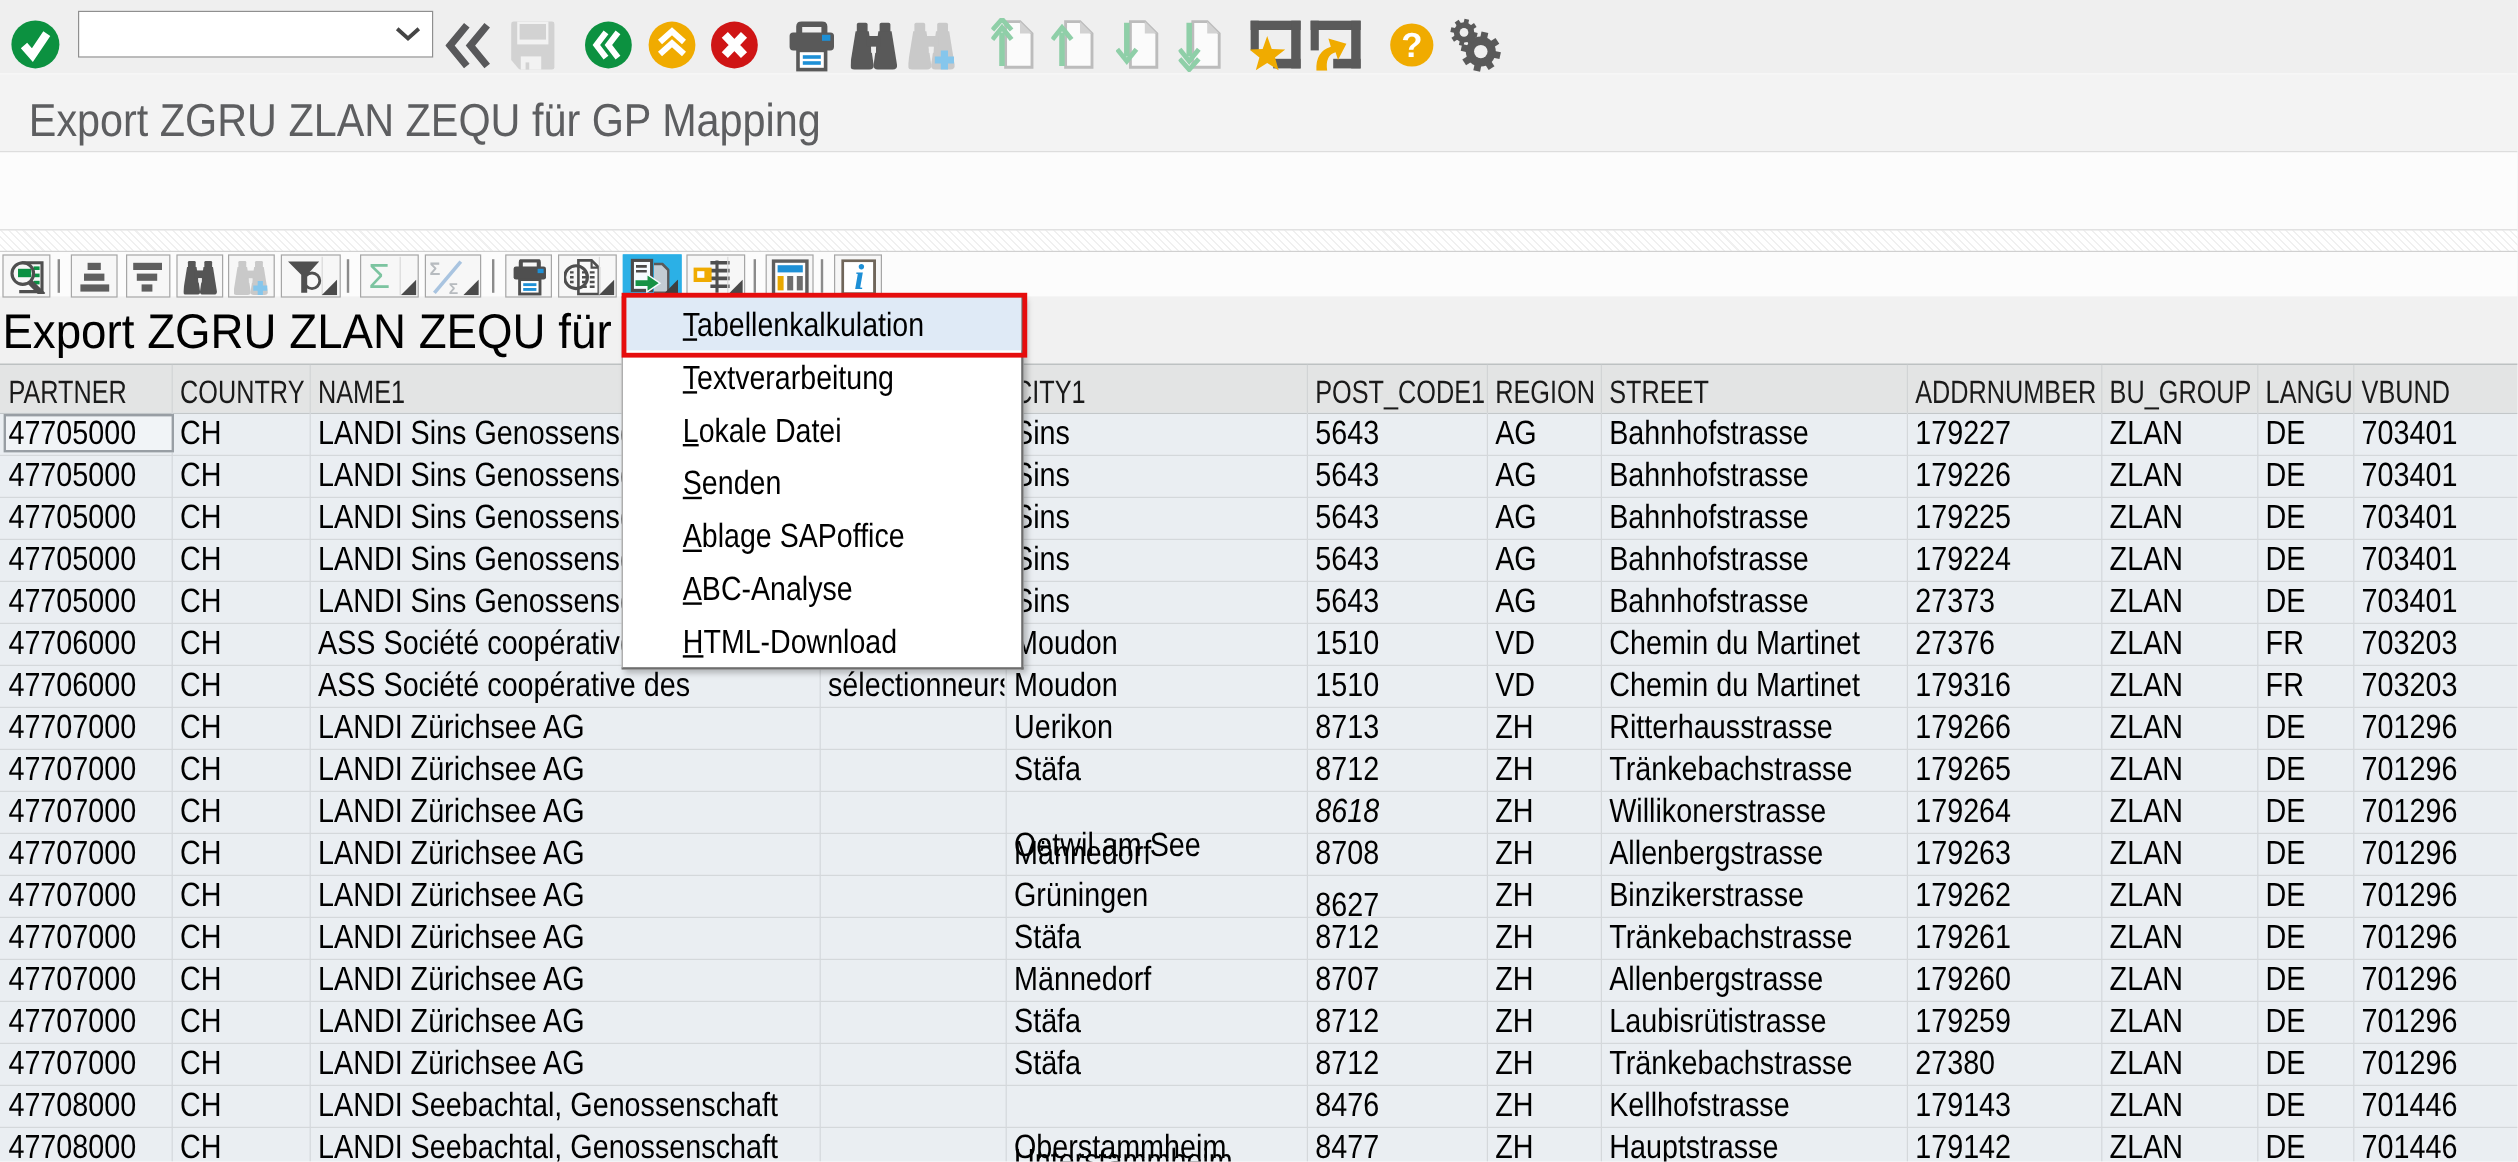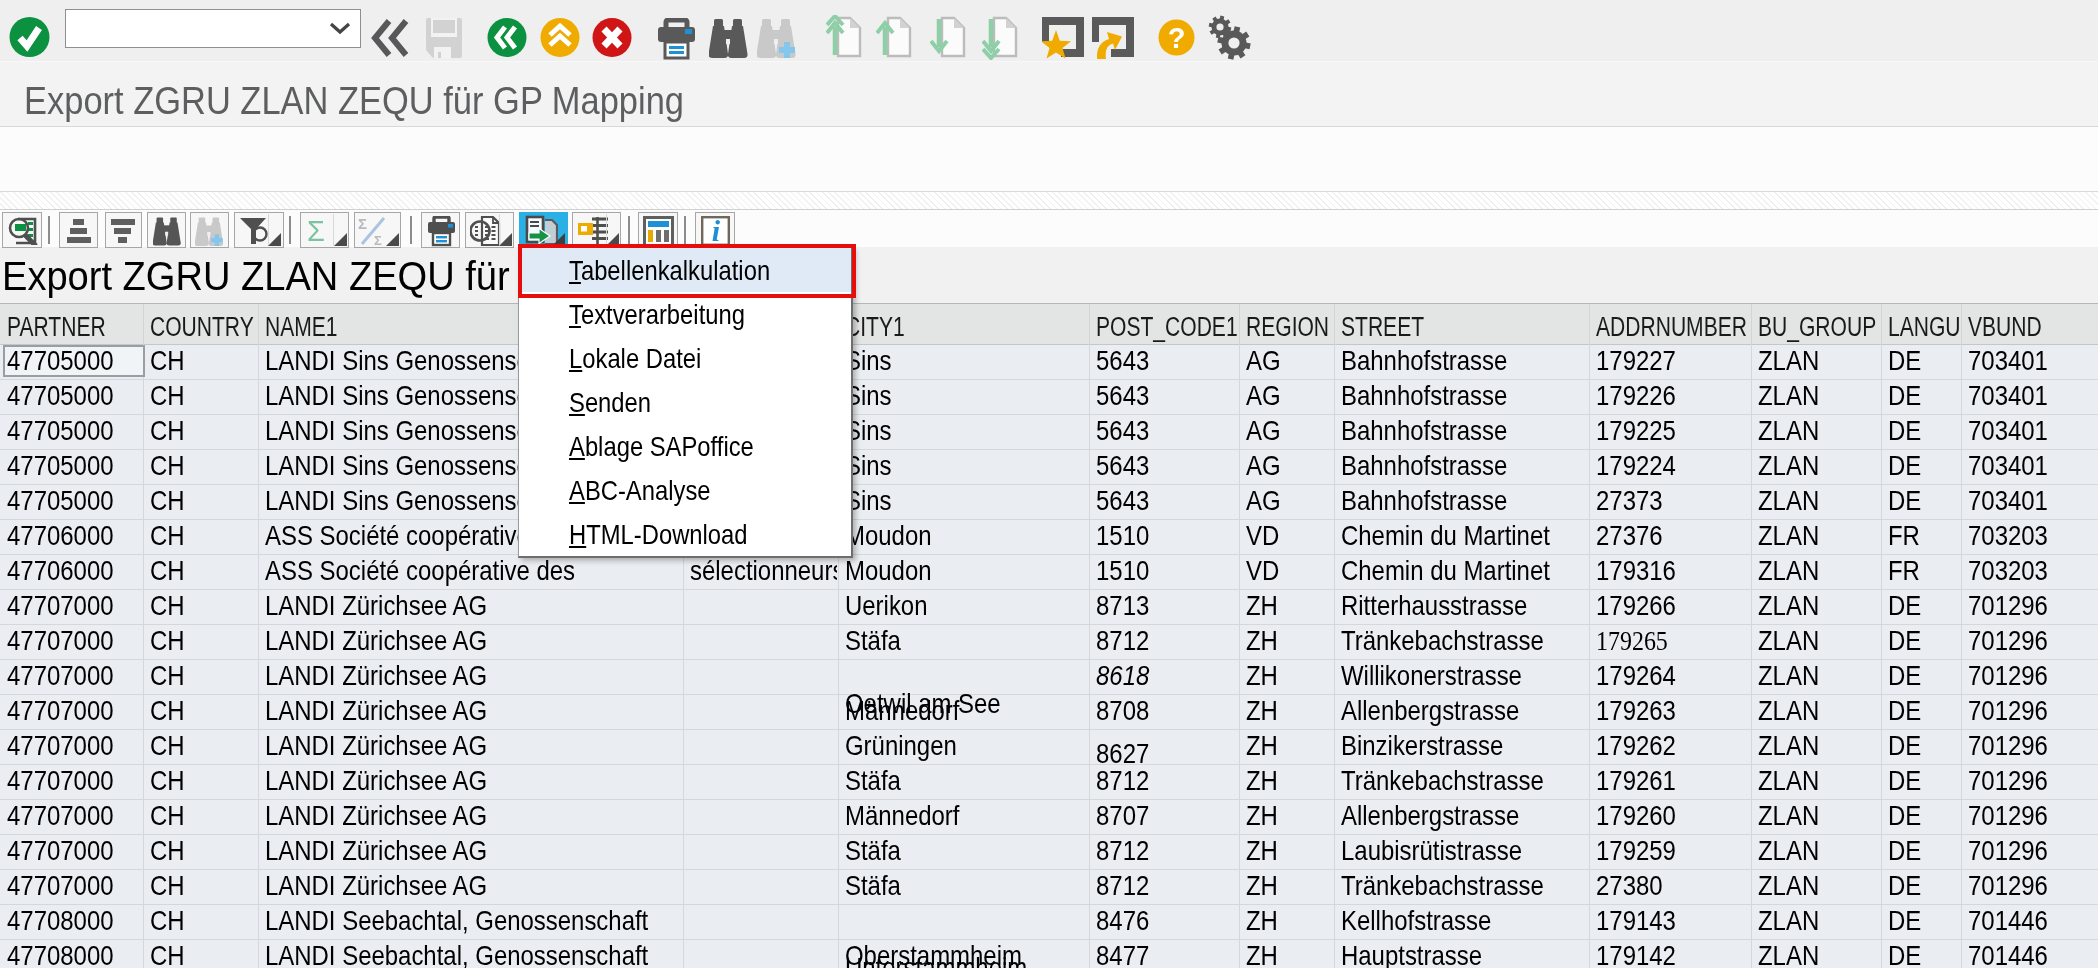--- a/index.html
+++ b/index.html
@@ -623,21 +623,21 @@
   </div>
 <div class="abs" style="left:1096px;top:625px;width:142px;height:34px;overflow:hidden;">
     <div class="cell" style="left:0;top:0;line-height:32px;">8712</div>
   </div>
 <div class="abs" style="left:1246px;top:625px;width:87px;height:34px;overflow:hidden;">
     <div class="cell" style="left:0;top:0;line-height:32px;">ZH</div>
   </div>
 <div class="abs" style="left:1341px;top:625px;width:247px;height:34px;overflow:hidden;">
     <div class="cell" style="left:0;top:0;line-height:32px;">Tränkebachstrasse</div>
   </div>
-<div class="abs" style="left:1596px;top:625px;width:154px;height:34px;overflow:hidden;font-family:Liberation Serif, serif;">
+<div class="abs" style="left:1596px;top:625px;width:154px;height:34px;overflow:hidden;">
     <div class="cell" style="left:0;top:0;line-height:32px;">179265</div>
   </div>
 <div class="abs" style="left:1758px;top:625px;width:122px;height:34px;overflow:hidden;">
     <div class="cell" style="left:0;top:0;line-height:32px;">ZLAN</div>
   </div>
 <div class="abs" style="left:1888px;top:625px;width:72px;height:34px;overflow:hidden;">
     <div class="cell" style="left:0;top:0;line-height:32px;">DE</div>
   </div>
 <div class="abs" style="left:1968px;top:625px;width:129px;height:34px;overflow:hidden;">
     <div class="cell" style="left:0;top:0;line-height:32px;">701296</div>

